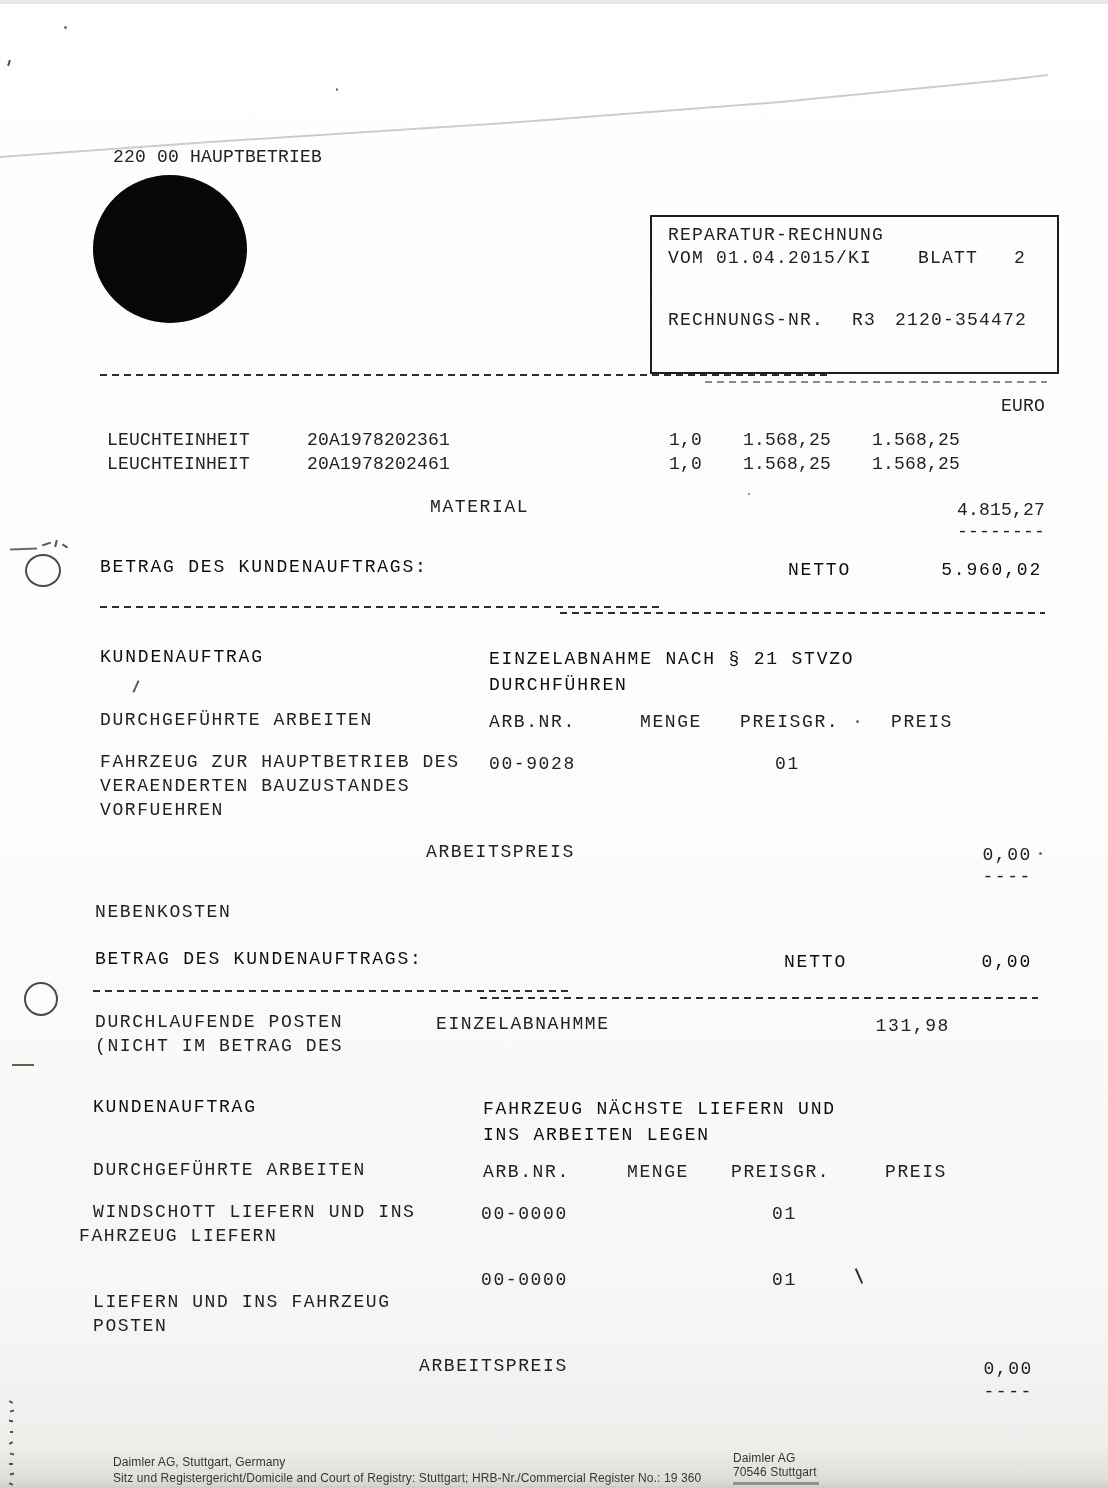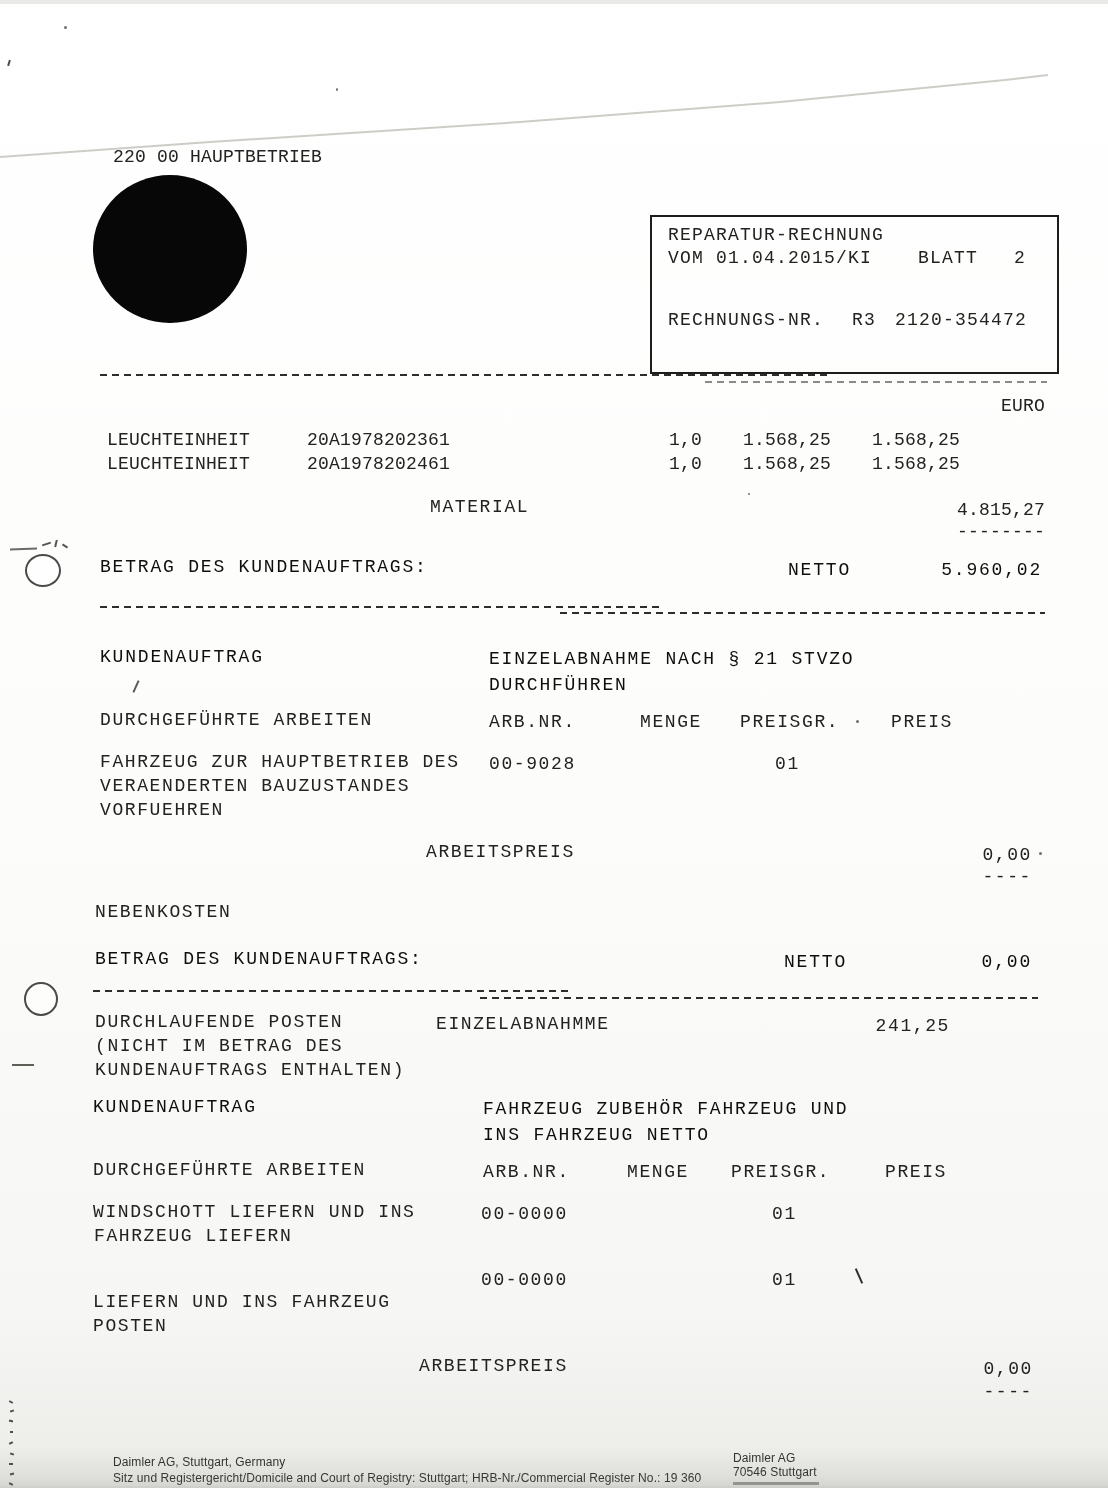--- a/index.html
+++ b/index.html
@@ -110,38 +110,37 @@
 
   <div class="t b" style="left:95px;top:943px;">BETRAG DES KUNDENAUFTRAGS:</div>
   <div class="t b" style="left:784px;top:946px;">NETTO</div>
   <div class="t b r" style="right:76px;top:946px;">0,00</div>
 
   <div class="rule" style="left:93px;top:986px;width:480px;"></div>
   <div class="rule" style="left:480px;top:993px;width:558px;"></div>
 
   <div class="t" style="left:95px;top:1006px;">DURCHLAUFENDE POSTEN</div>
   <div class="t" style="left:436px;top:1008px;">EINZELABNAHMME</div>
-  <div class="t r" style="right:158px;top:1010px;">241,25</div>
+  <div class="t r" style="right:158px;top:1010px;">131,98</div>
   <div class="t" style="left:95px;top:1030px;">(NICHT IM BETRAG DES</div>
-  <div class="t" style="left:95px;top:1054px;">KUNDENAUFTRAGS ENTHALTEN)</div>
 
   <div class="t b" style="left:93px;top:1091px;">KUNDENAUFTRAG</div>
-  <div class="t b" style="left:483px;top:1093px;">FAHRZEUG ZUBEHÖR FAHRZEUG UND</div>
-  <div class="t b" style="left:483px;top:1119px;">INS FAHRZEUG NETTO</div>
+  <div class="t b" style="left:483px;top:1093px;">FAHRZEUG NÄCHSTE LIEFERN UND</div>
+  <div class="t b" style="left:483px;top:1119px;">INS ARBEITEN LEGEN</div>
 
   <div class="t" style="left:93px;top:1154px;">DURCHGEFÜHRTE ARBEITEN</div>
   <div class="t" style="left:483px;top:1156px;">ARB.NR.</div>
   <div class="t" style="left:627px;top:1156px;">MENGE</div>
   <div class="t" style="left:731px;top:1156px;">PREISGR.</div>
   <div class="t" style="left:885px;top:1156px;">PREIS</div>
 
   <div class="t" style="left:93px;top:1196px;text-align:right;">WINDSCHOTT LIEFERN UND INS</div>
   <div class="t" style="left:481px;top:1198px;">00-0000</div>
   <div class="t" style="left:772px;top:1198px;">01</div>
-  <div class="t" style="left:94px;top:1220px;">FAHRZEUG LIEFERN</div>
+  <div class="t" style="left:79px;top:1220px;">FAHRZEUG LIEFERN</div>
 
   <div class="t" style="left:481px;top:1264px;">00-0000</div>
   <div class="t" style="left:772px;top:1264px;">01</div>
   <div class="mark" style="left:858px;top:1264px;width:2px;height:16px;transform:rotate(-24deg);background:#2f2f2c;"></div>
   <div class="t" style="left:93px;top:1286px;">LIEFERN UND INS FAHRZEUG</div>
   <div class="t" style="left:93px;top:1310px;">POSTEN</div>
 
   <div class="t" style="left:419px;top:1350px;">ARBEITSPREIS</div>
   <div class="t r" style="right:75px;top:1353px;">0,00</div>
   <div class="t r" style="right:75px;top:1376px;">----</div>

